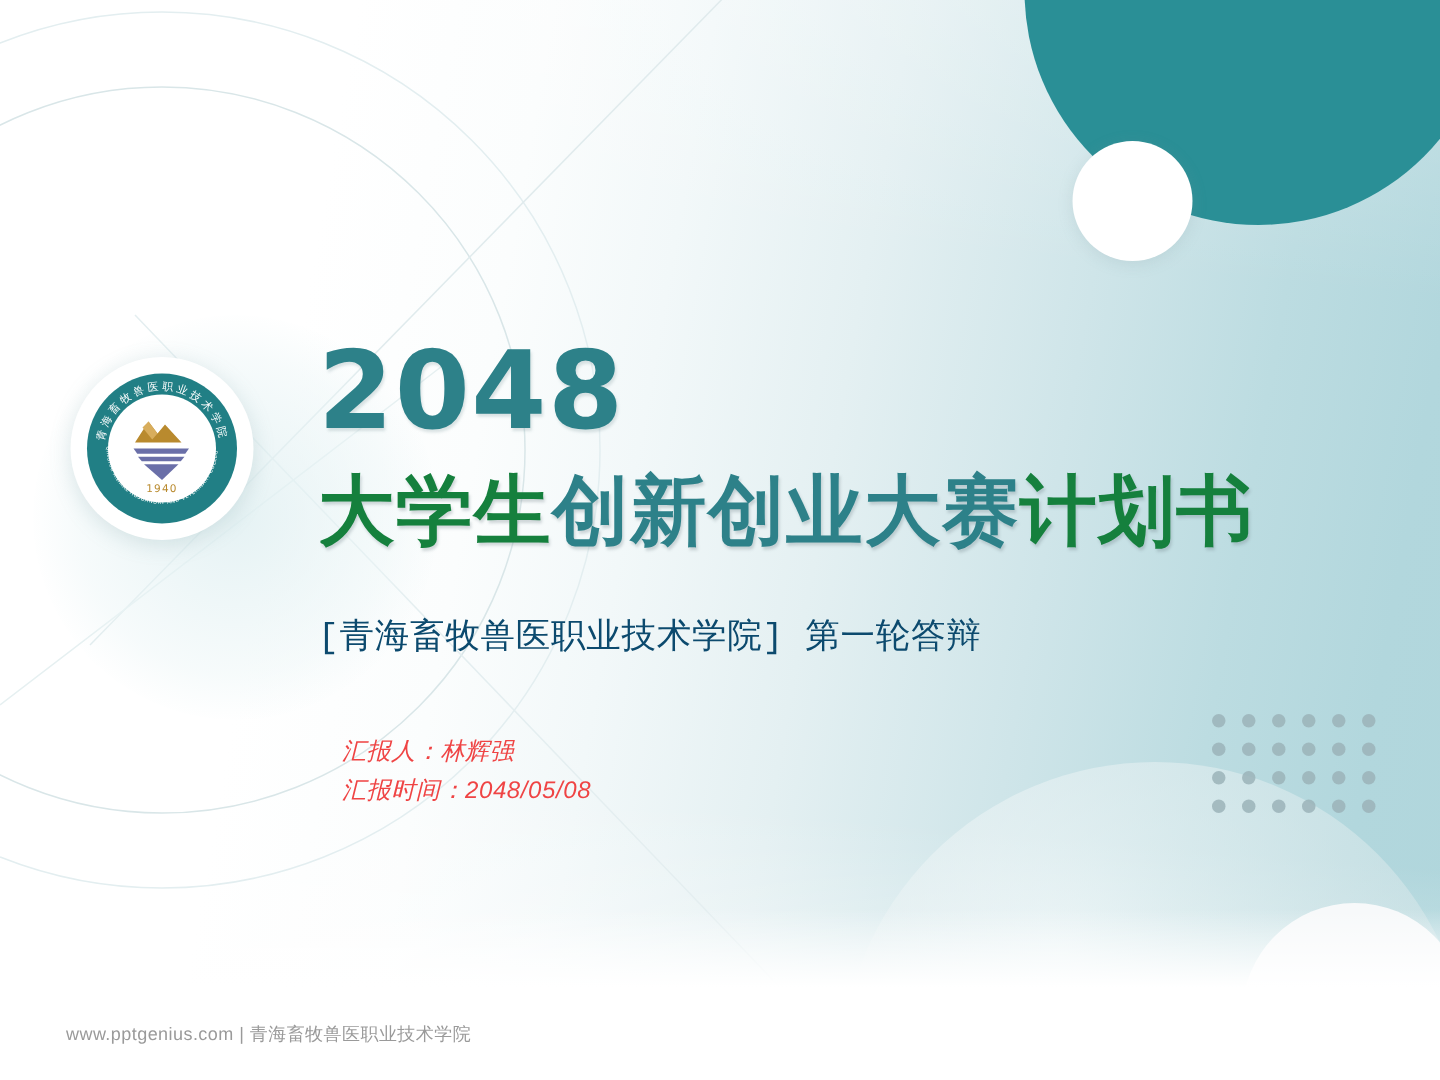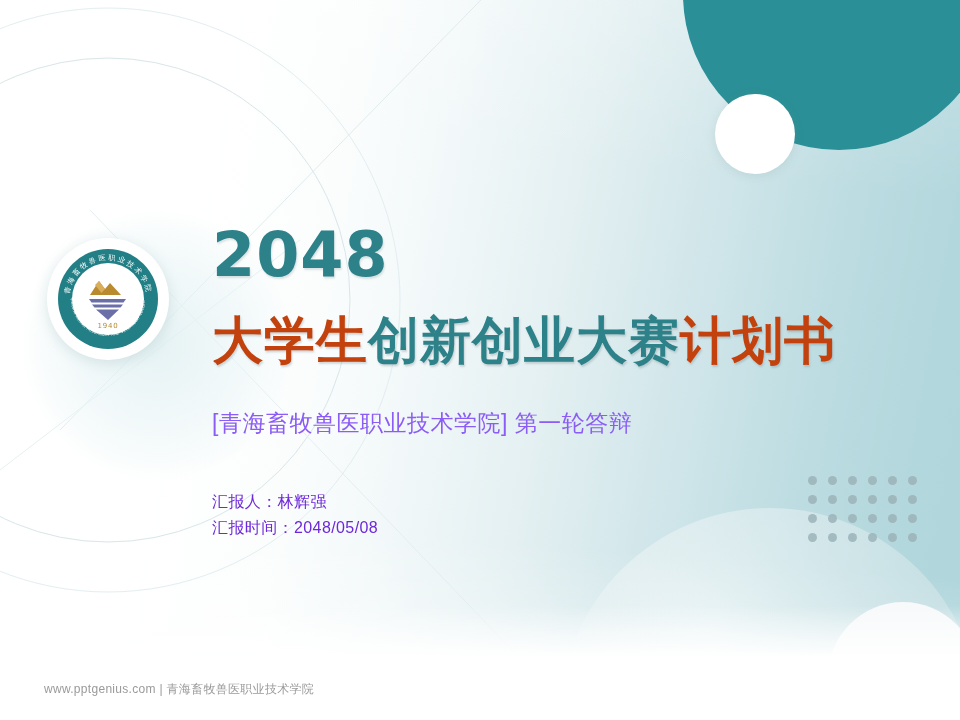--- a/index.html
+++ b/index.html
@@ -147,58 +147,60 @@
     background: #ffffff;
   }
   .logo-svg { position:absolute; left:0; top:0; }
 
   
   .year {
     position: absolute;
     left: 212px;
     top: 224px;
     font-family: "DejaVu Sans", sans-serif;
-    font-size: 62px;
+    font-size: 72px;
     font-weight: 700;
     letter-spacing: 1px;
     color: #2d8189;
     line-height: 1;
     text-shadow: 1px 2px 2px rgba(100,130,135,0.22);
   }
   .headline {
     position: absolute;
     left: 212px;
     top: 313px;
     font-size: 51px;
     font-weight: 700;
     letter-spacing: 1px;
     line-height: 1.08;
     white-space: nowrap;
     text-shadow: 1px 2px 2px rgba(100,120,125,0.28);
   }
-  .headline .k { color: #c2410c; }
+  .headline .k { color: #15803d; }
   .headline .t { color: #2d8189; }
 
   .subtitle {
     position: absolute;
     left: 212px;
     top: 408px;
     font-size: 23px;
-    color: #8b5cf6;
+    color: #0c4a6e;
     letter-spacing: .5px;
     white-space: nowrap;
+    font-family: Liberation Mono, monospace;
   }
   .meta {
     position: absolute;
-    left: 212px;
+    left: 228px;
     top: 489px;
     font-size: 16px;
-    color: #6d28d9;
+    color: #ef4444;
     line-height: 1.65;
     letter-spacing: .4px;
+    font-style: italic;
   }
   .meta div { white-space: nowrap; }
 
   
   .footer {
     position: absolute;
     left: 44px;
     bottom: 22px;
     font-size: 12px;
     color: #9a9a9a;

